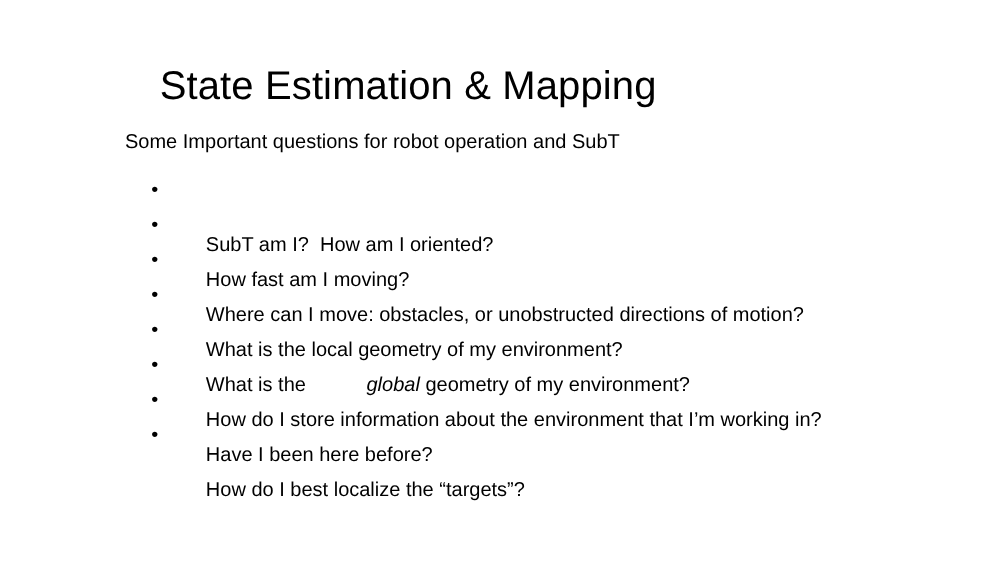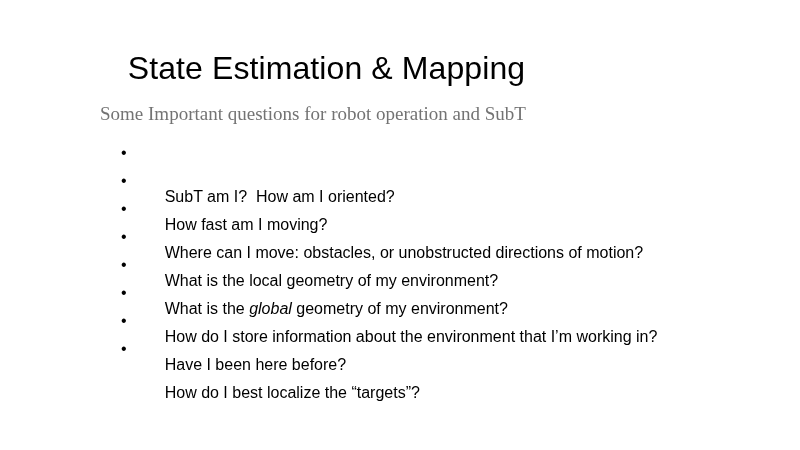--- a/index.html
+++ b/index.html
@@ -29,25 +29,24 @@
     font-size: 32px;
     line-height: 38px;
     font-weight: normal;
     letter-spacing: 0.1px;
     color: #000000;
   }
   .subtitle {
     position: absolute;
     top: 102px;
     left: 100px;
-    font-size: 19px;
+    font-size: 16px;
     line-height: 24px;
-    color: #737373;
+    color: #000000;
     white-space: pre;
-    font-family: Liberation Serif, serif;
   }
   .bullet-list {
     position: absolute;
     top: 142px;
     left: 100px;
     width: 660px;
     margin: 0;
     padding: 0;
     list-style: none;
   }
@@ -65,20 +64,21 @@
     left: 21px;
     top: 0;
     font-size: 16px;
     line-height: 22px;
     color: #000000;
   }
   .bullet-text {
     display: inline;
   }
   .bullet-text em {
+    margin-left: 44px;
   }
   .closing {
     position: absolute;
     top: 378px;
     left: 100px;
     width: 596px;
     font-size: 16px;
     line-height: 21px;
     color: #000000;
   }

